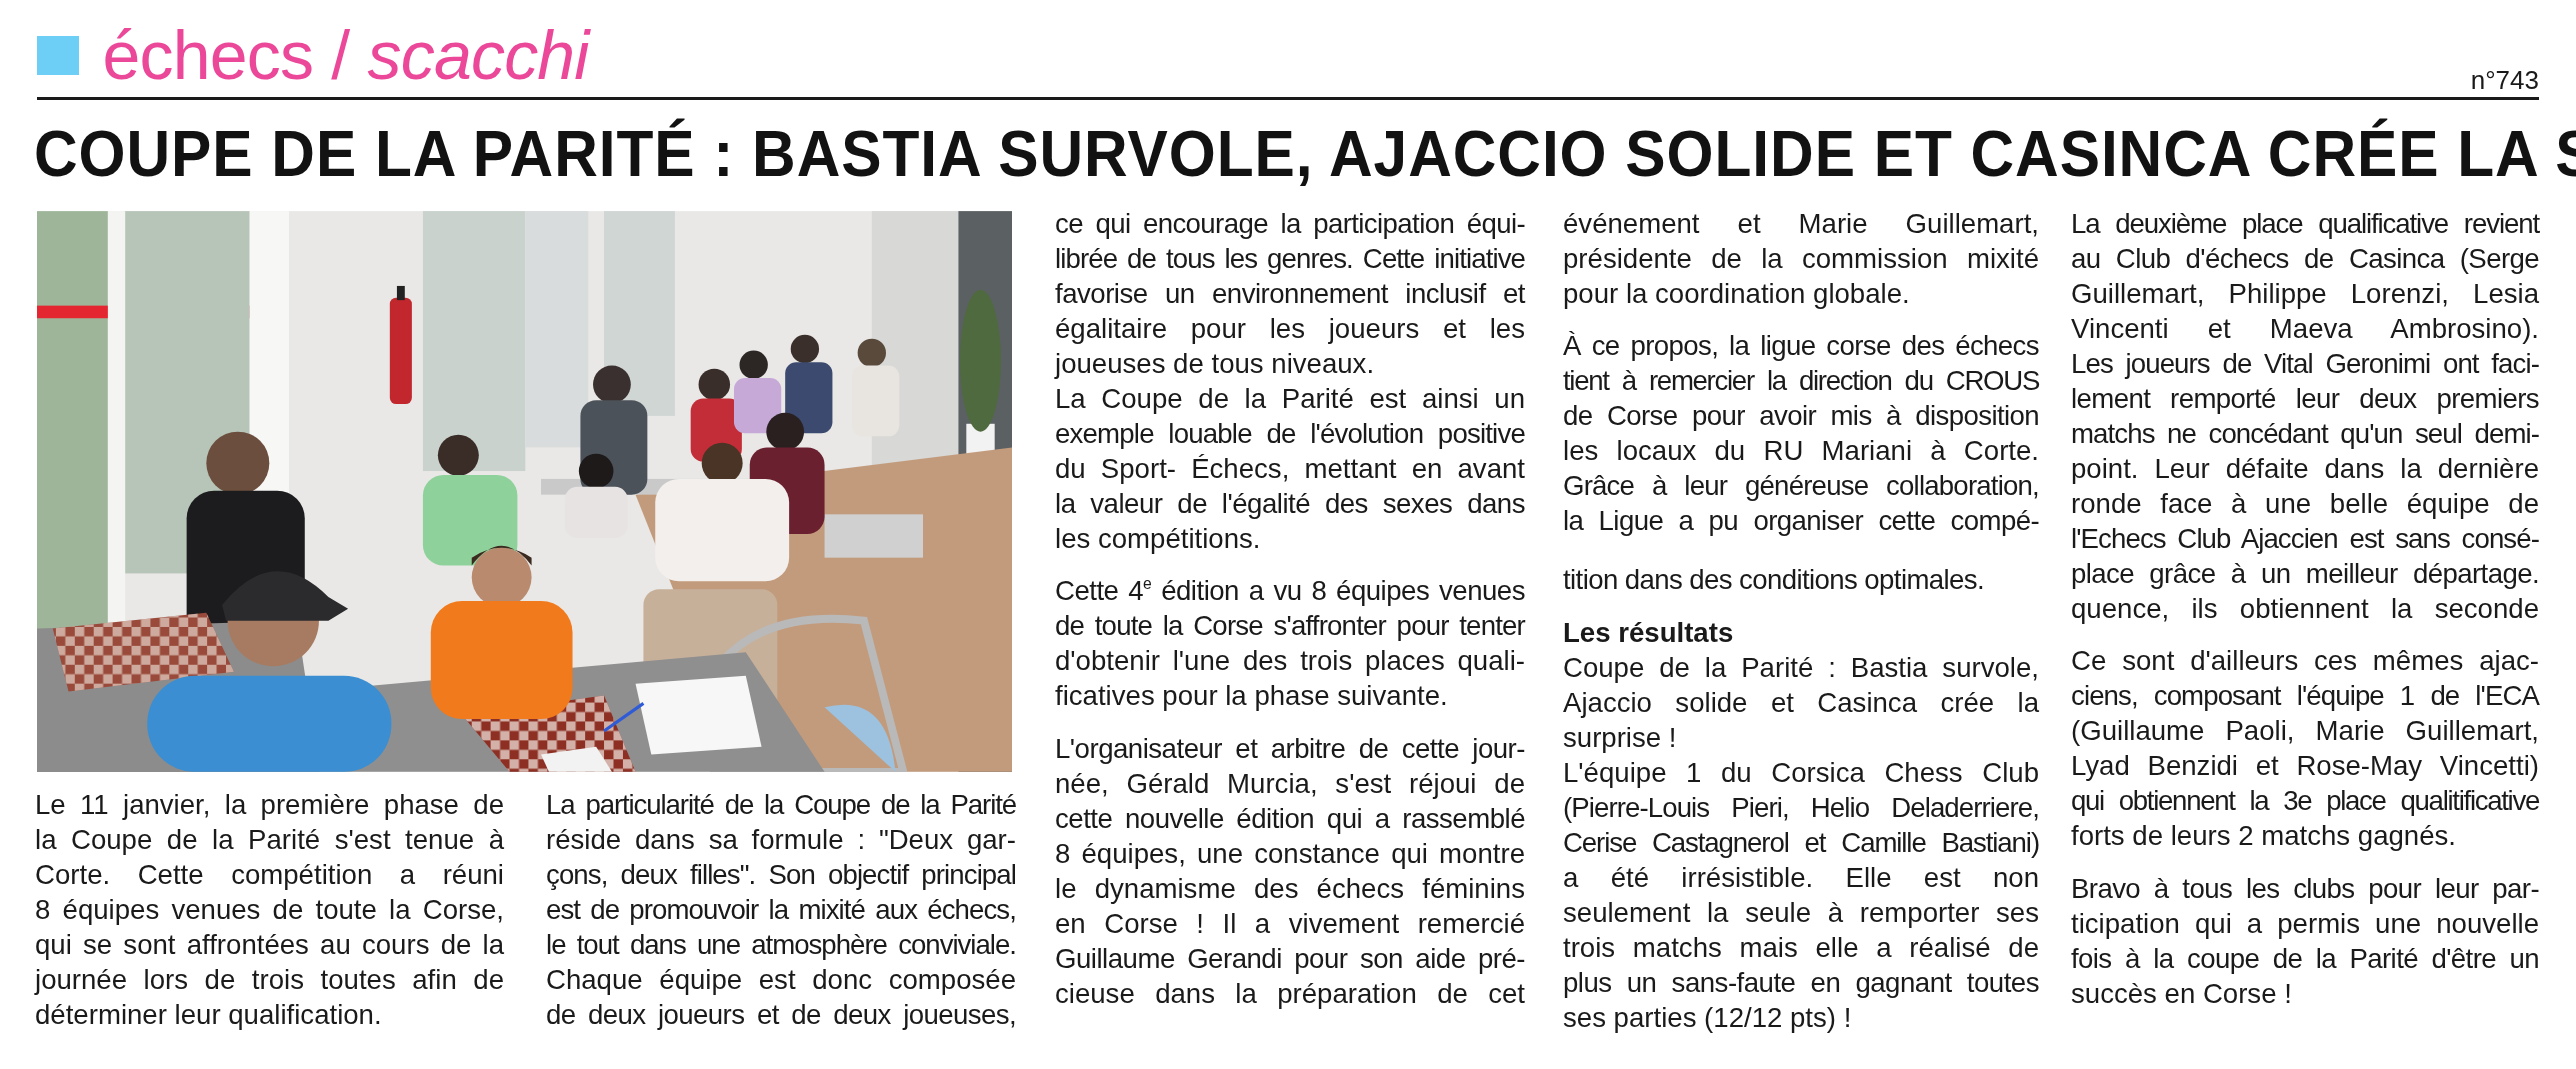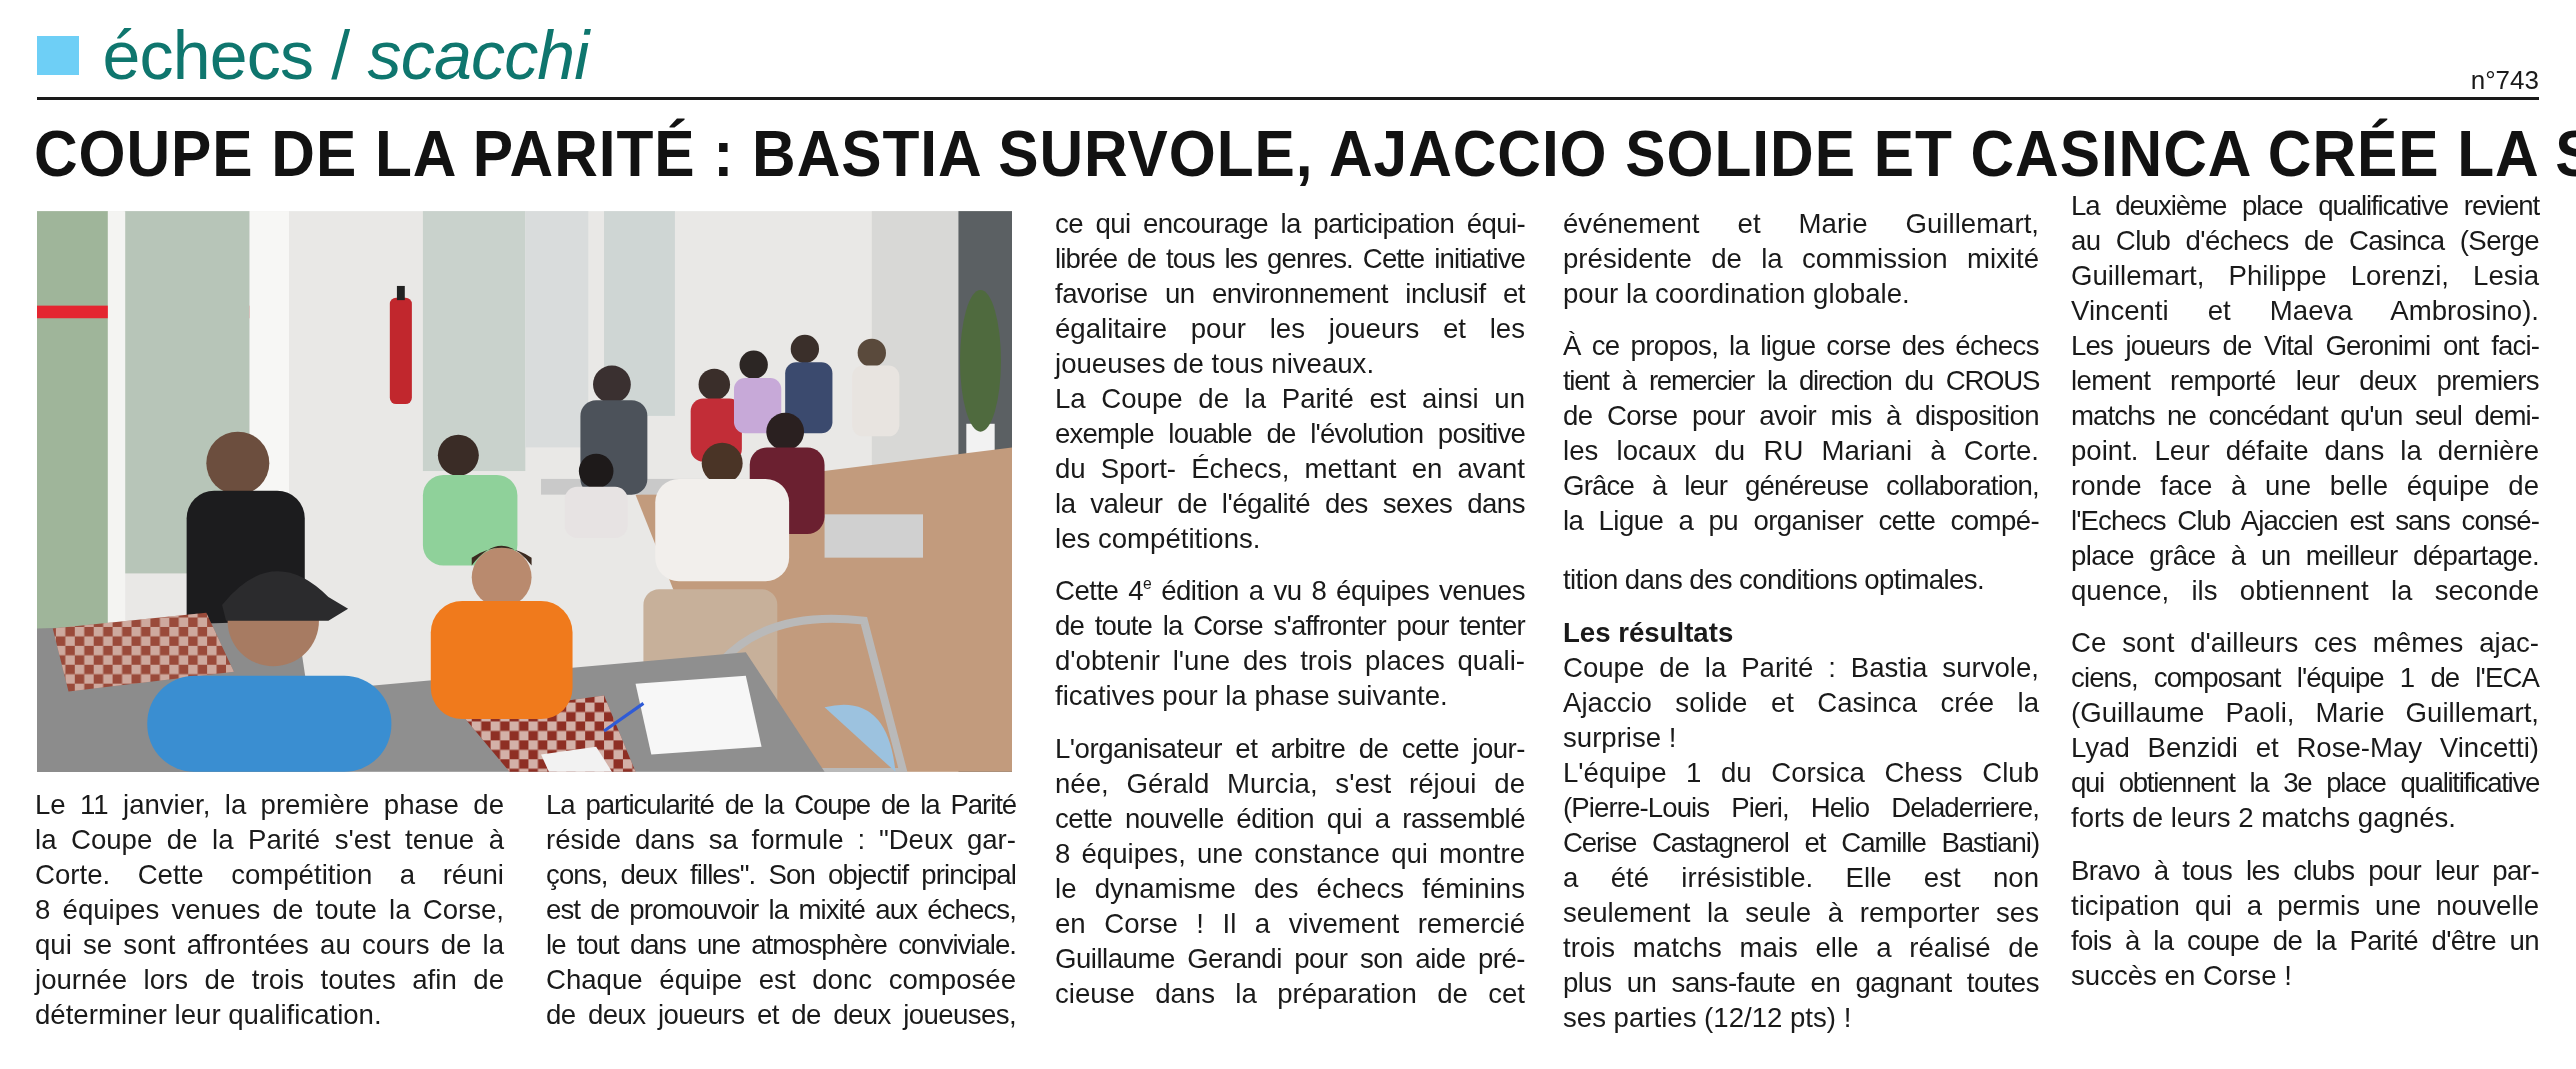--- a/index.html
+++ b/index.html
@@ -1,20 +1,20 @@
 <!DOCTYPE html>
 <html style="font-size:12.6px"><head>
 <meta charset="utf-8">
 <style>
   html, body { margin:0; padding:0; background:#ffffff; }
   body { width:2576px; height:1070px; position:relative; overflow:hidden;
          font-family:"Liberation Sans", "DejaVu Sans", sans-serif; color:#1a1a1a; }
   .rubric { position:absolute; left:37px; top:15.7px; height:79px; display:flex; align-items:center; }
   .rubric-square { width:42px; height:39px; background:#6ECFF6; margin-right:23.6px; }
-  .rubric-text { font-size:68px; color:#0f766e; letter-spacing:-0.8px; line-height:1; white-space:nowrap; }
+  .rubric-text { font-size:68px; color:#ec4899; letter-spacing:-0.8px; line-height:1; white-space:nowrap; }
   .rubric-text .it { font-style:italic; }
   .issue { position:absolute; right:37px; top:65px; font-size:26px; color:#1a1a1a; }
   .rule { position:absolute; left:37px; top:97px; width:2502px; height:3.1px; background:#1a1a1a; }
   .headline { position:absolute; left:34px; top:118px; width:2507px; font-size:65px; font-weight:bold;
               line-height:71px; white-space:nowrap; letter-spacing:1px; transform:scaleX(0.93); transform-origin:left top; color:#121212; }
   .photo { position:absolute; left:37px; top:211px; width:975px; height:561px; overflow:hidden; }
   .col { position:absolute; font-size:27.6px; line-height:35px; }
   .line { display:block; height:35px; white-space:nowrap; overflow:visible; text-align:justify; text-align-last:justify; }
   .line.last { text-align-last:left; }
   .gap { display:block; height:17.3px; }
@@ -201,21 +201,21 @@
     <span class="line" style="letter-spacing:-0.9px;">(Pierre-Louis Pieri, Helio Deladerriere,</span>
     <span class="line" style="letter-spacing:-1.1px;">Cerise Castagnerol et Camille Bastiani)</span>
     <span class="line">a été irrésistible. Elle est non</span>
     <span class="line">seulement la seule à remporter ses</span>
     <span class="line">trois matchs mais elle a réalisé de</span>
     <span class="line" style="letter-spacing:-0.5px;">plus un sans-faute en gagnant toutes</span>
     <span class="line last">ses parties (12/12 pts) !</span>
   </div>
 </div>
 
-<div class="col" style="left:2071px; top:188px; width:468px;">
+<div class="col" style="left:2071px; top:206px; width:468px;">
   <div>
     <span class="line" style="letter-spacing:-1.1px;">La deuxième place qualificative revient</span>
     <span class="line" style="letter-spacing:-0.6px;">au Club d'échecs de Casinca (Serge</span>
     <span class="line">Guillemart, Philippe Lorenzi, Lesia</span>
     <span class="line">Vincenti et Maeva Ambrosino).</span>
     <span class="line" style="letter-spacing:-0.9px;">Les joueurs de Vital Geronimi ont faci-</span>
     <span class="line" style="letter-spacing:-0.6px;">lement remporté leur deux premiers</span>
     <span class="line" style="letter-spacing:-0.9px;">matchs ne concédant qu'un seul demi-</span>
     <span class="line">point. Leur défaite dans la dernière</span>
     <span class="line">ronde face à une belle équipe de</span>

